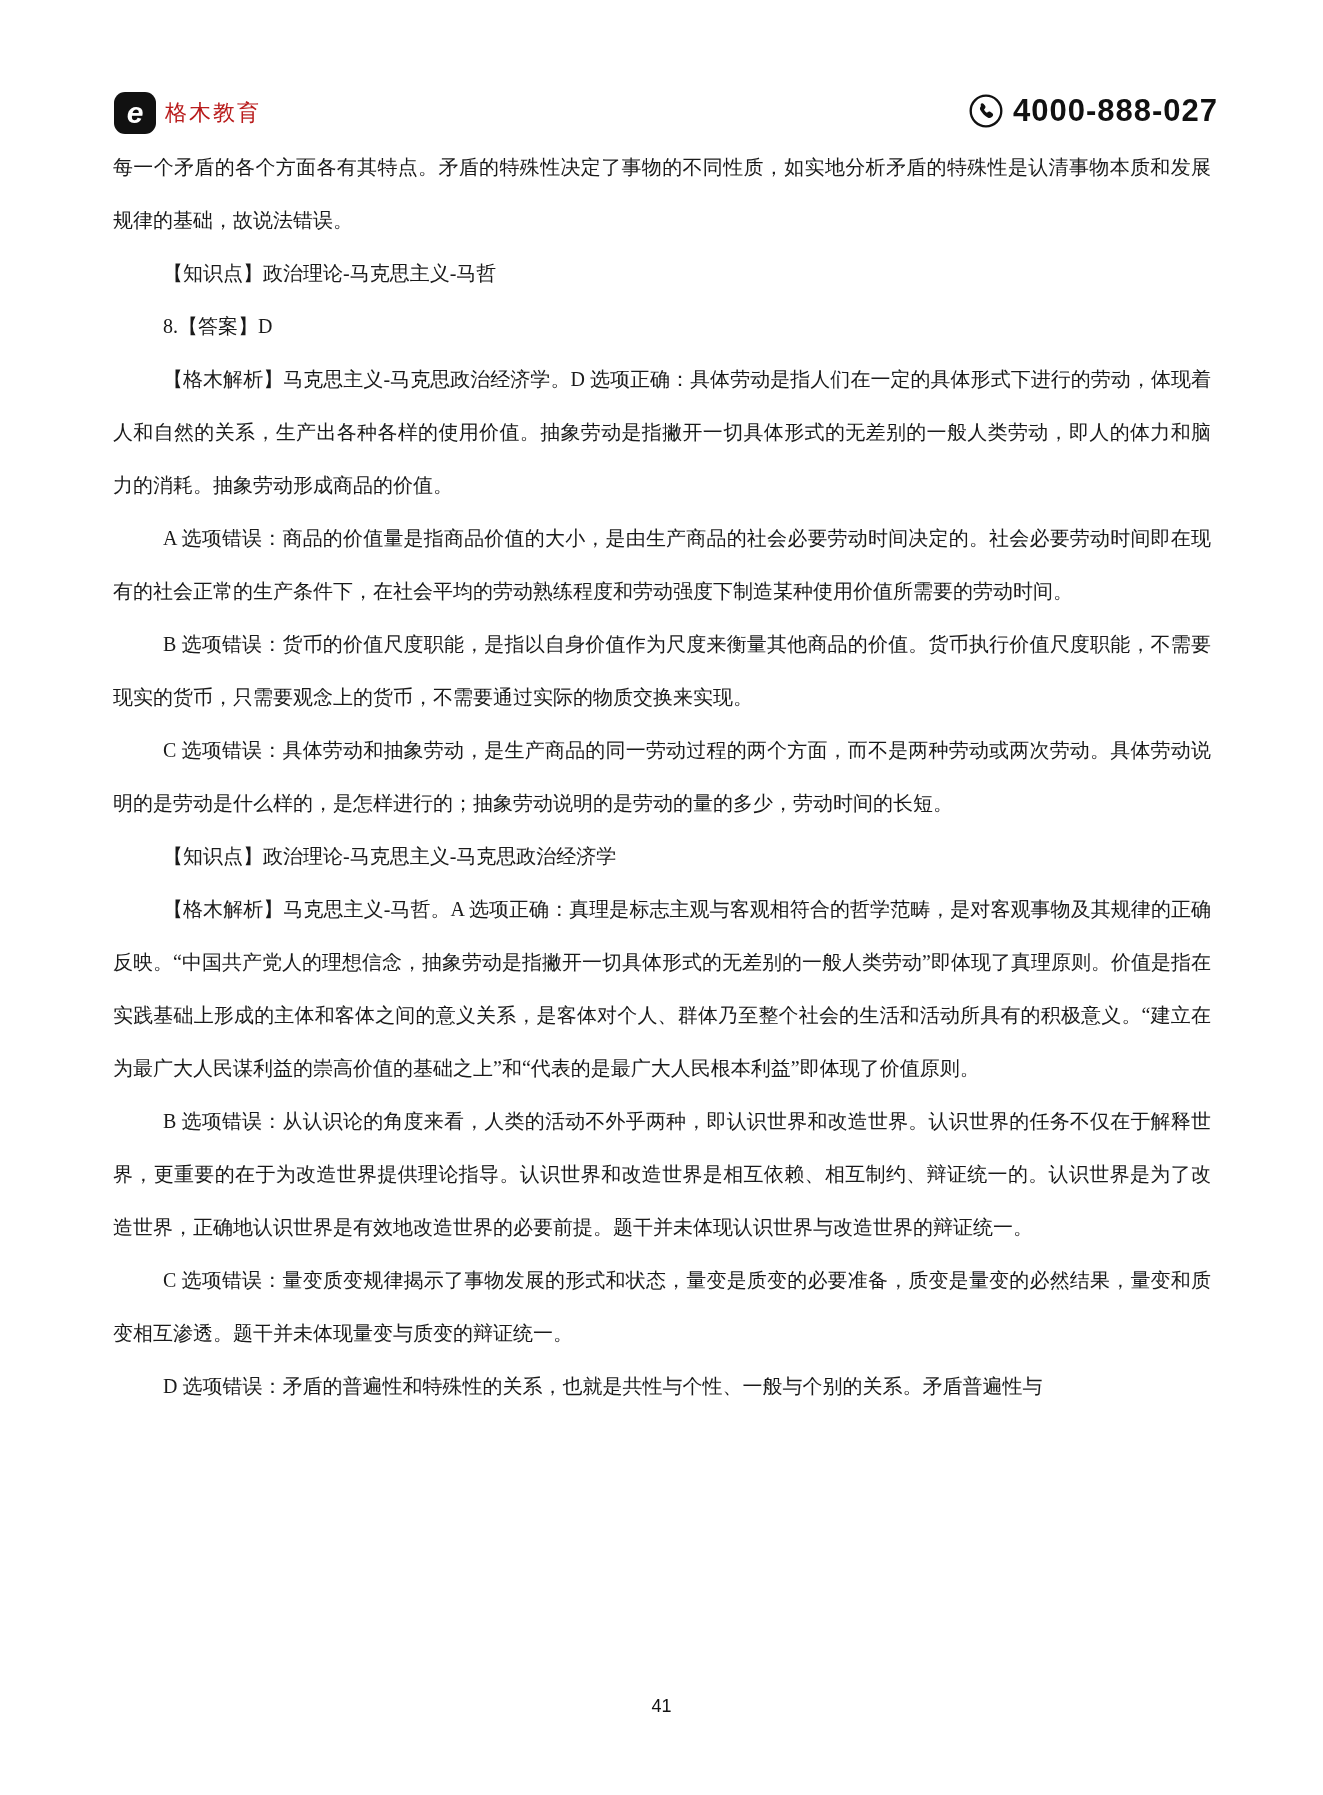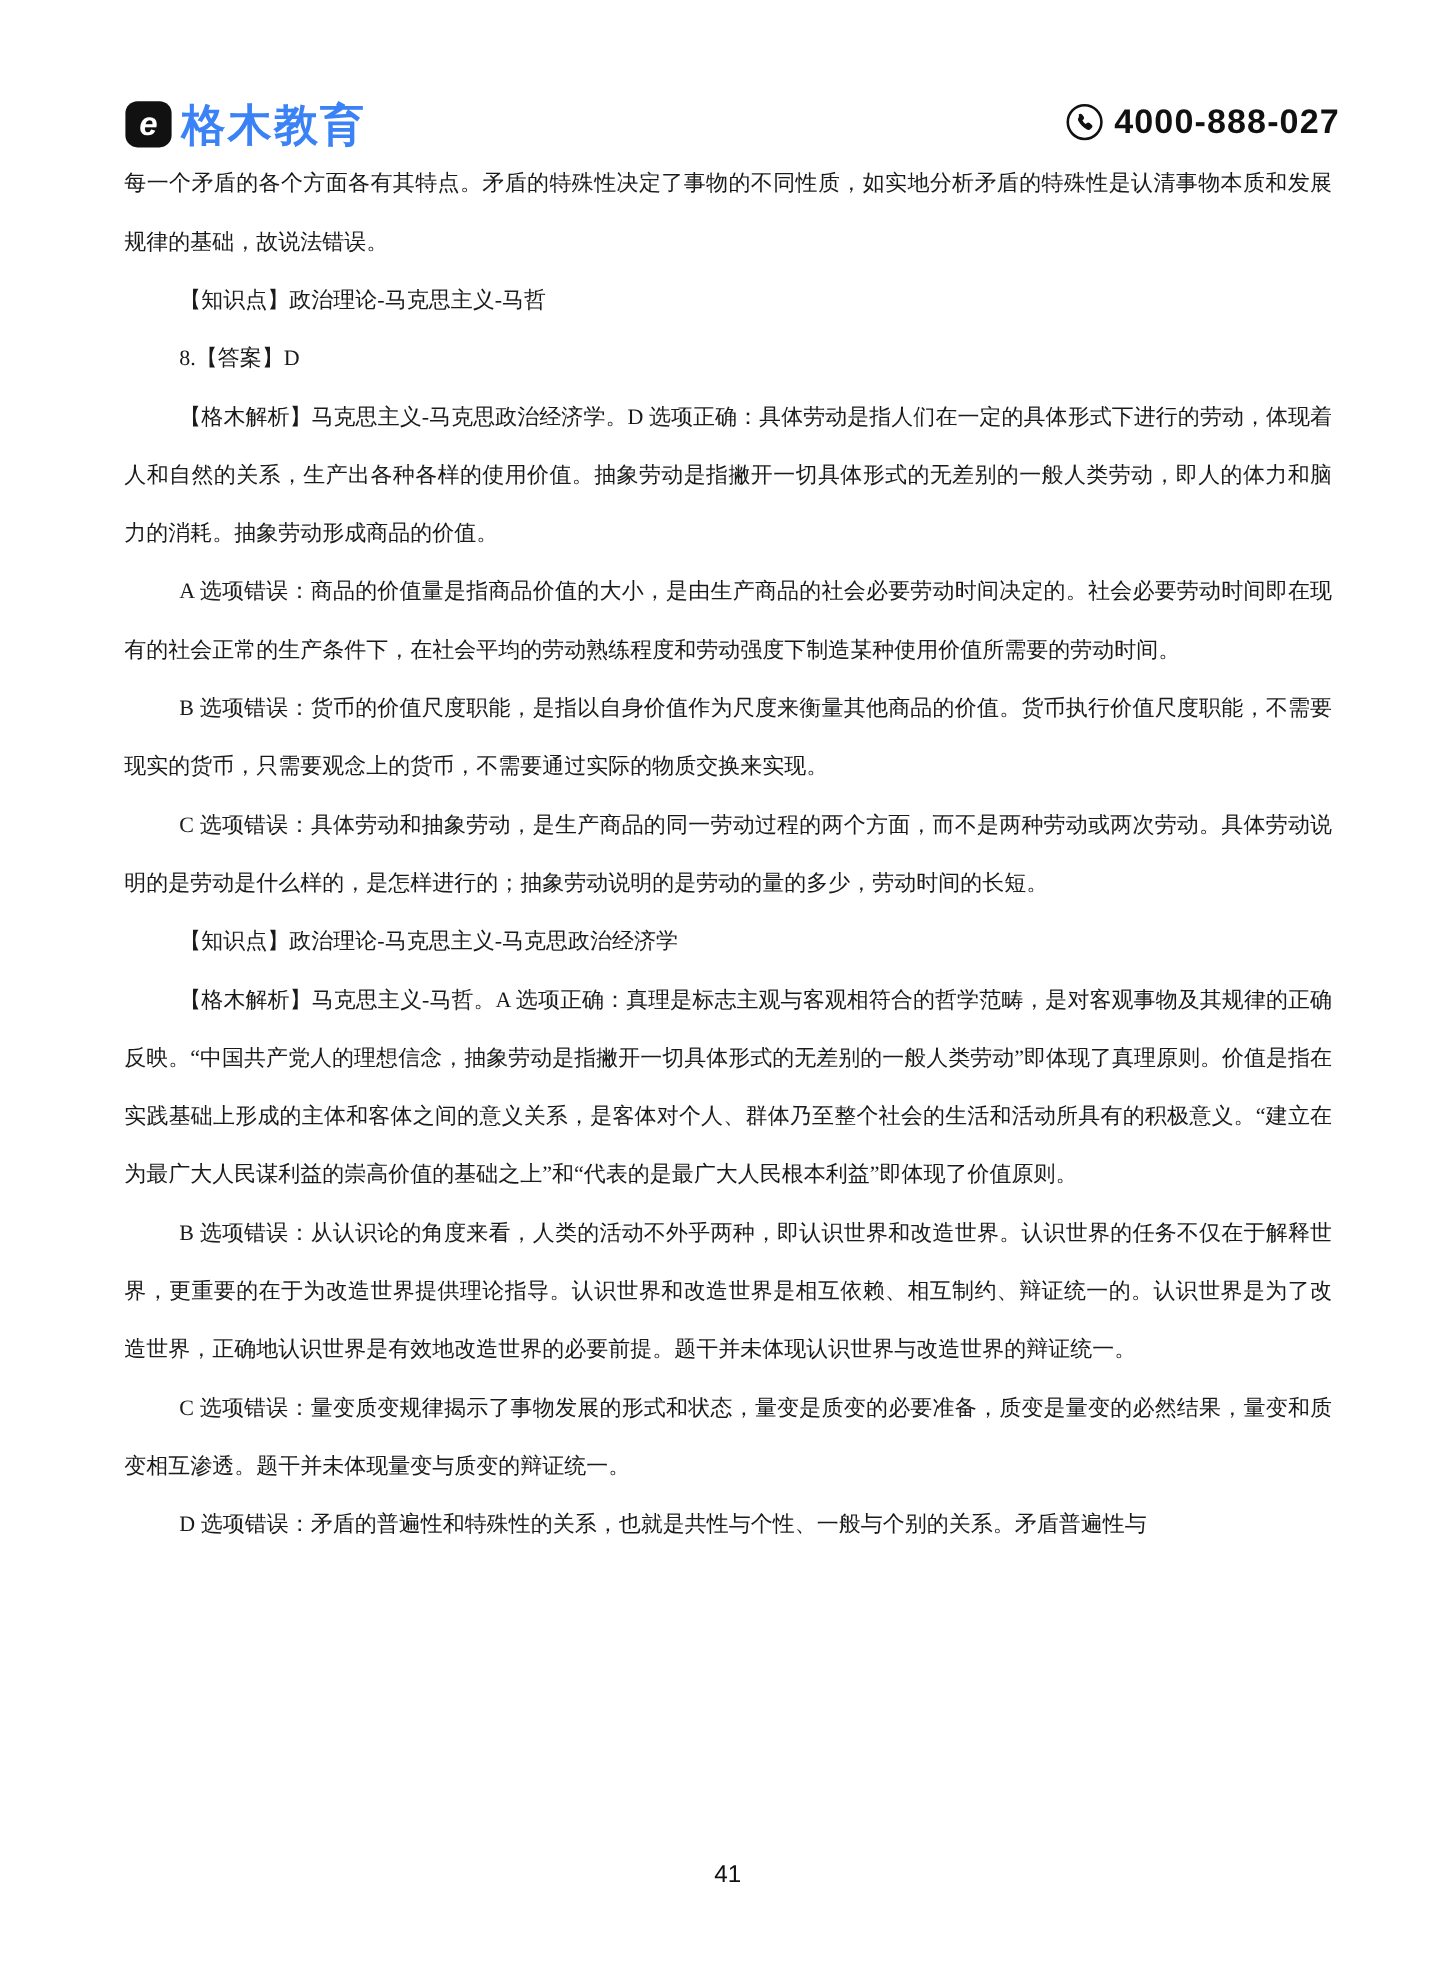--- a/index.html
+++ b/index.html
@@ -27,24 +27,24 @@
     align-items: center;
   }
   .brand {
     display: flex;
     align-items: center;
     gap: 8px;
   }
   .logo-badge { display: inline-flex; }
   .brand-name {
     font-family: "Liberation Sans", "DejaVu Sans", sans-serif;
-    font-weight: 700;
-    font-size: 40px;
+    font-weight: 400;
+    font-size: 22px;
     letter-spacing: 2px;
-    color: #3b82f6;
+    color: #b91c1c;
   }
   .phone {
     display: flex;
     align-items: flex-start;
     gap: 9px;
   }
   .phone-number {
     font-family: "Liberation Sans", "DejaVu Sans", sans-serif;
     font-weight: 600;
     font-size: 31px;
@@ -69,21 +69,21 @@
   
   .footer {
     position: absolute;
     bottom: 78px;
     left: 0;
     width: 100%;
     text-align: center;
   }
   .page-number {
     font-family: "Liberation Sans", "DejaVu Sans", sans-serif;
-    font-size: 22px;
+    font-size: 18px;
     color: #111111;
   }
 </style>
 </head>
 <body>
 
 <div class="page">
 
   <div class="header">
     <div class="brand">

